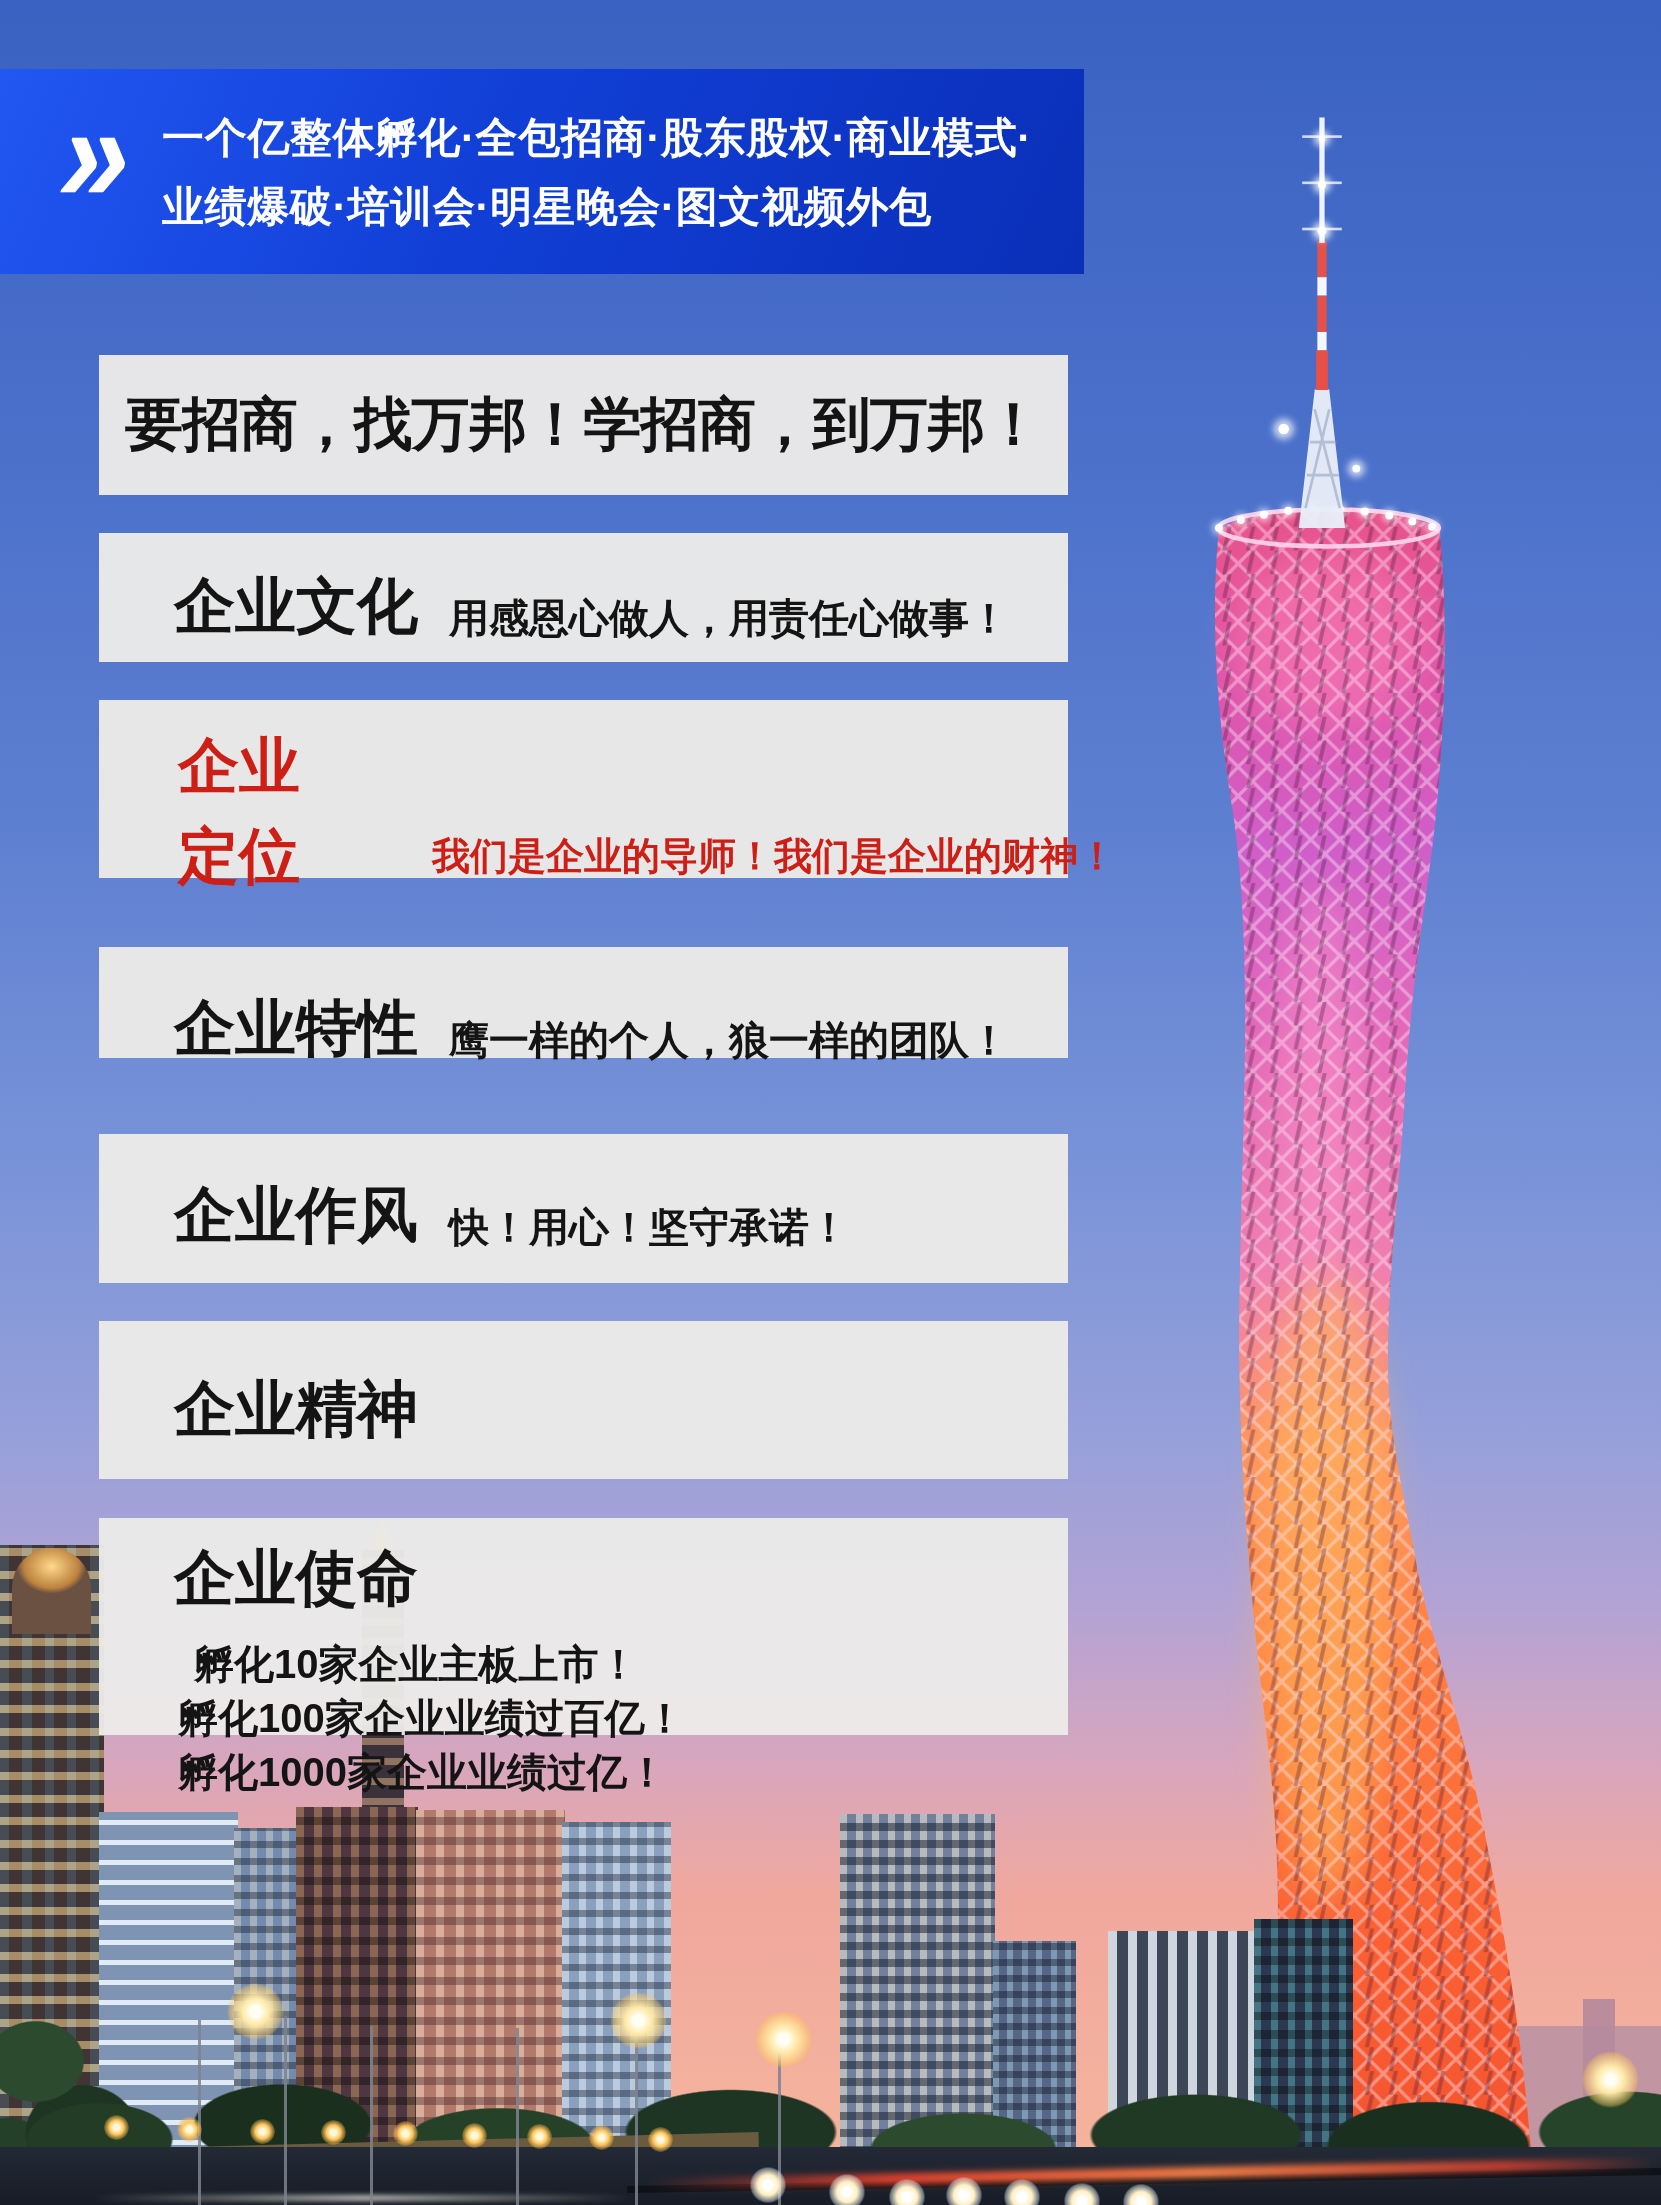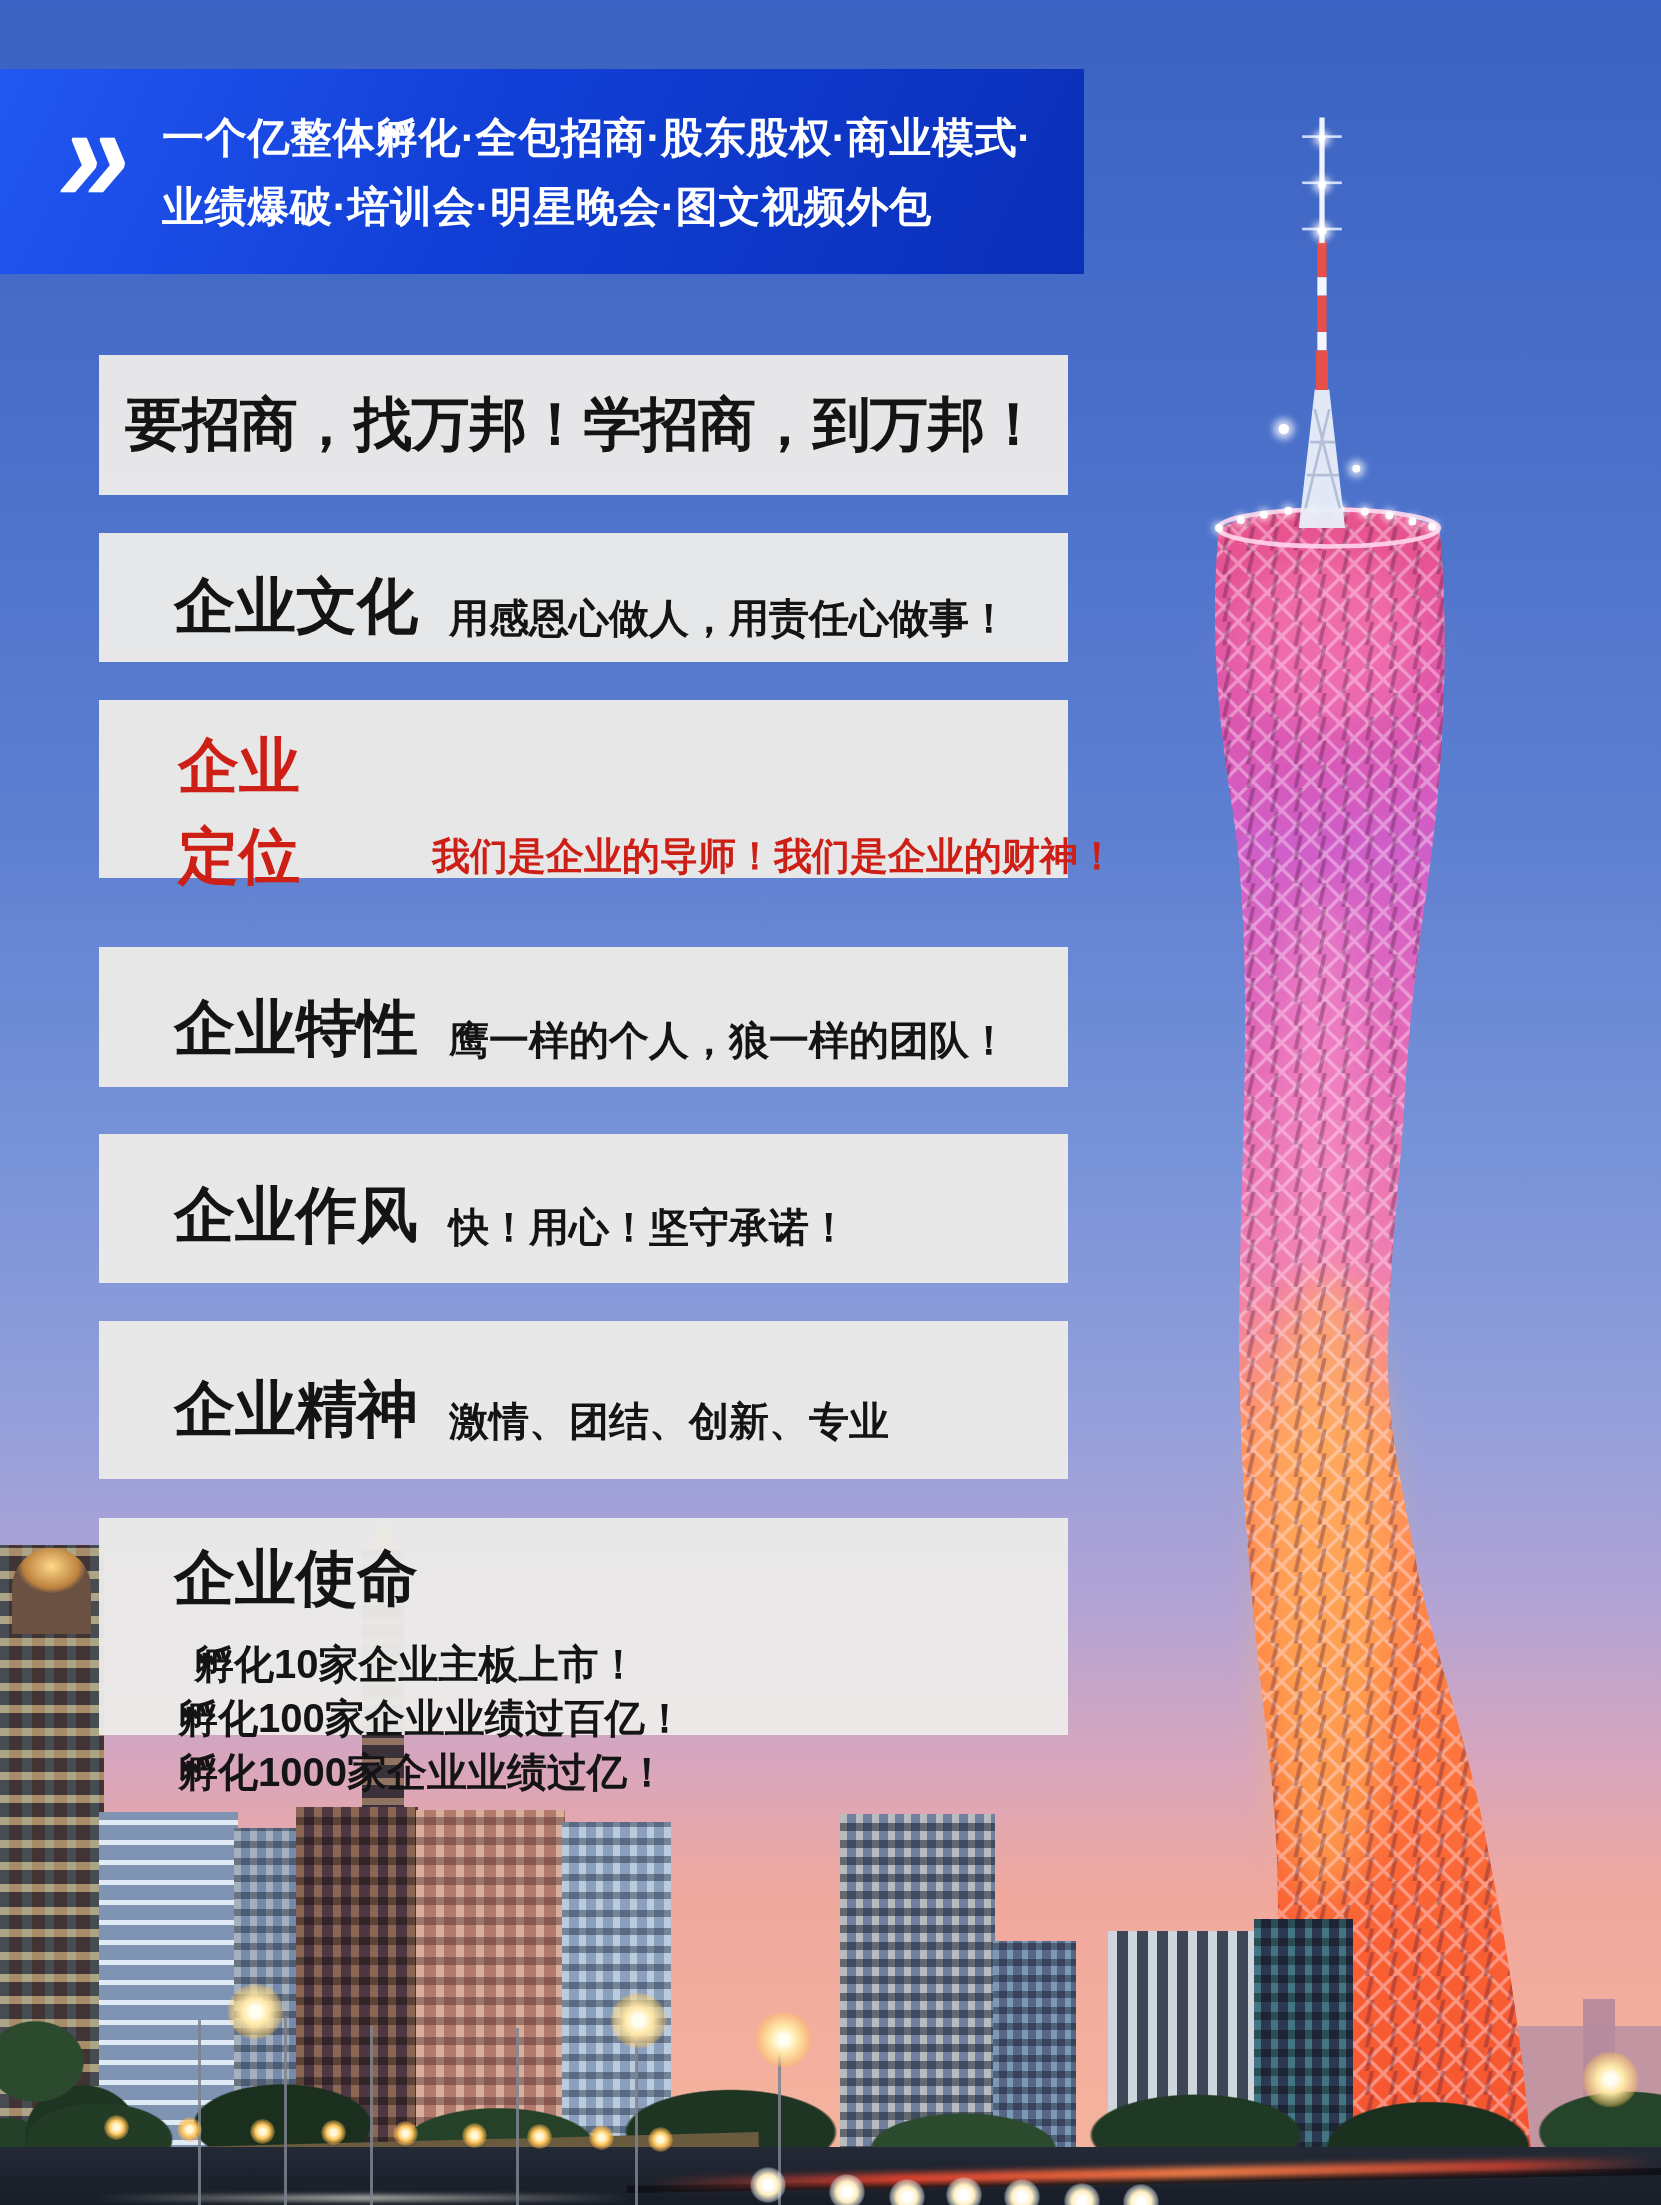--- a/index.html
+++ b/index.html
@@ -99,21 +99,21 @@
   .bx1{top:355px;height:140px;display:flex;align-items:center;justify-content:center;}
   .slogan-text{font-size:58px;font-weight:bold;color:#141414;letter-spacing:-0.7px;white-space:nowrap;}
   .title{position:absolute;left:75px;font-size:61px;font-weight:bold;color:#141414;white-space:nowrap;}
   .sub{position:absolute;left:350px;font-size:40px;font-weight:bold;color:#141414;white-space:nowrap;}
   .bx2{top:533px;height:129px;} .bx2 .title{top:33px;} .bx2 .sub{top:58px;}
   .bx3{top:700px;height:178px;}
   .pos-t{position:absolute;left:79px;font-size:61px;font-weight:bold;color:#cd1f15;white-space:nowrap;}
   .pt1{top:26.4px;} .pt2{top:116px;}
   .pos-l{position:absolute;left:333px;font-size:38px;font-weight:bold;color:#cd1f15;white-space:nowrap;}
   .pl1{top:42px;} .pl2{top:131px;}
-  .bx4{top:947px;height:140px;} .bx4 .title{top:41px;} .bx4 .sub{top:66px;}
+  .bx4{top:947px;height:111px;} .bx4 .title{top:41px;} .bx4 .sub{top:66px;}
   .bx5{top:1134px;height:149px;} .bx5 .title{top:41px;} .bx5 .sub{top:66px;}
   .bx6{top:1321px;height:158px;} .bx6 .title{top:48px;font-family:Liberation Serif, serif;} .bx6 .sub{top:73px;}
   .bx7{top:1518px;height:217px;}
   .bx7 .title{top:20px;}
   .m-line{position:absolute;left:79px;font-size:40px;font-weight:bold;color:#141414;white-space:nowrap;}
   .ml1{top:119px;margin-left:16px;} .ml2{top:173px;} .ml3{top:227px;}
 </style>
 </head>
 <body>
 
@@ -297,21 +297,20 @@
     <span class="sub">鹰一样的个人，狼一样的团队！</span>
   </section>
 
   <section class="box bx5">
     <span class="title">企业作风</span>
     <span class="sub">快！用心！坚守承诺！</span>
   </section>
 
   <section class="box bx6">
     <span class="title">企业精神</span>
-    <span class="sub">激情、团结、创新、专业</span>
   </section>
 
   <section class="box bx7">
     <span class="title">企业使命</span>
     <div class="m-line ml1">孵化10家企业主板上市！</div>
     <div class="m-line ml2">孵化100家企业业绩过百亿！</div>
     <div class="m-line ml3">孵化1000家企业业绩过亿！</div>
   </section>
 
 </div>

